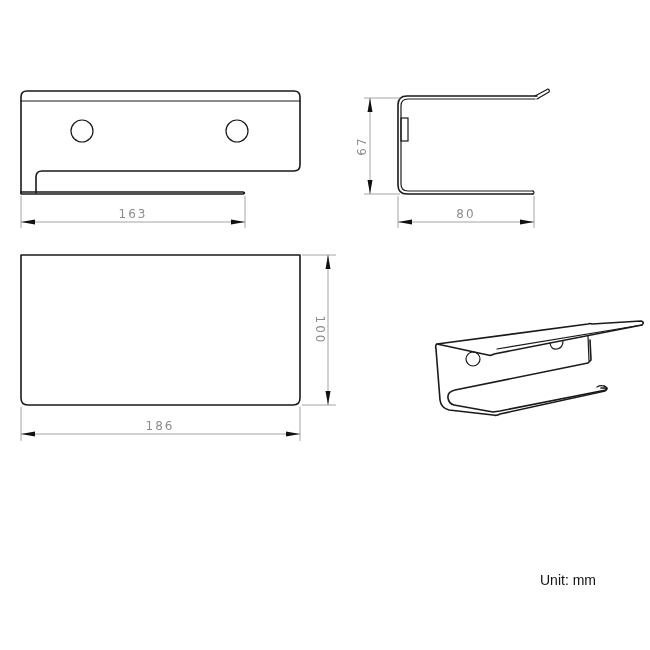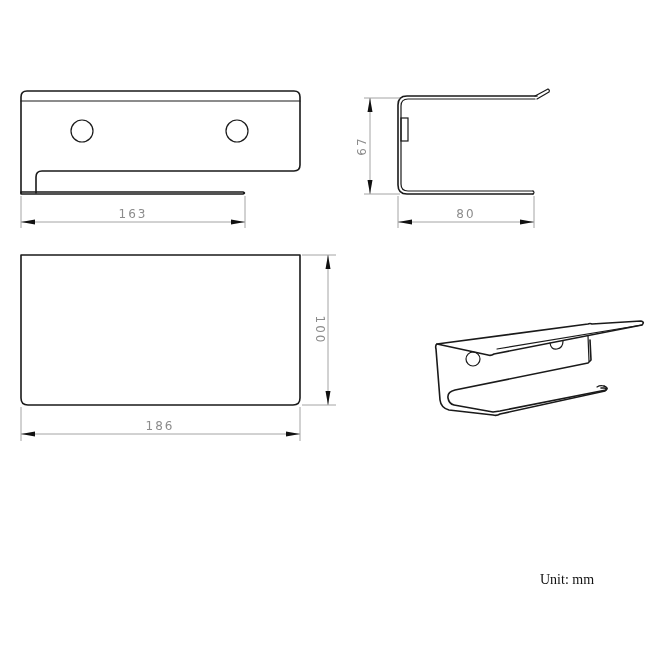--- a/index.html
+++ b/index.html
@@ -3,21 +3,21 @@
 <meta charset="utf-8">
 <style>
   html, body { margin: 0; padding: 0; background: #ffffff; }
   body { width: 650px; height: 650px; position: relative; overflow: hidden; font-family: "Liberation Sans", sans-serif; }
   svg.drawing { position: absolute; left: 0; top: 0; width: 650px; height: 650px; }
   .part { fill: none; stroke: #1a1a1a; stroke-width: 1.6; stroke-linejoin: round; stroke-linecap: round; }
   .part-thin { fill: none; stroke: #1a1a1a; stroke-width: 1.2; stroke-linecap: round; }
   .dim { fill: none; stroke: #9a9a9a; stroke-width: 0.9; }
   .arrow { fill: #111111; stroke: none; }
   .dim-text { fill: #8c8c8c; font-family: "DejaVu Sans", sans-serif; font-size: 12px; letter-spacing: 2px; }
-  .unit-label { position: absolute; left: 540px; top: 572px; font-size: 14px; color: #111; font-family: Liberation Serif, serif; }
+  .unit-label { position: absolute; left: 540px; top: 572px; font-size: 14px; color: #111; }
 </style>
 </head>
 <body>
 
 <svg class="drawing" viewBox="0 0 650 650" xmlns="http://www.w3.org/2000/svg">
 
   <g>
 
     <path class="part" d="M21,193 L21,97 Q21,91 27,91 L294,91 Q300,91 300,97 L300,165 Q300,171 294,171 L42,171 Q36,171 36,177 L36,193"></path>
 

